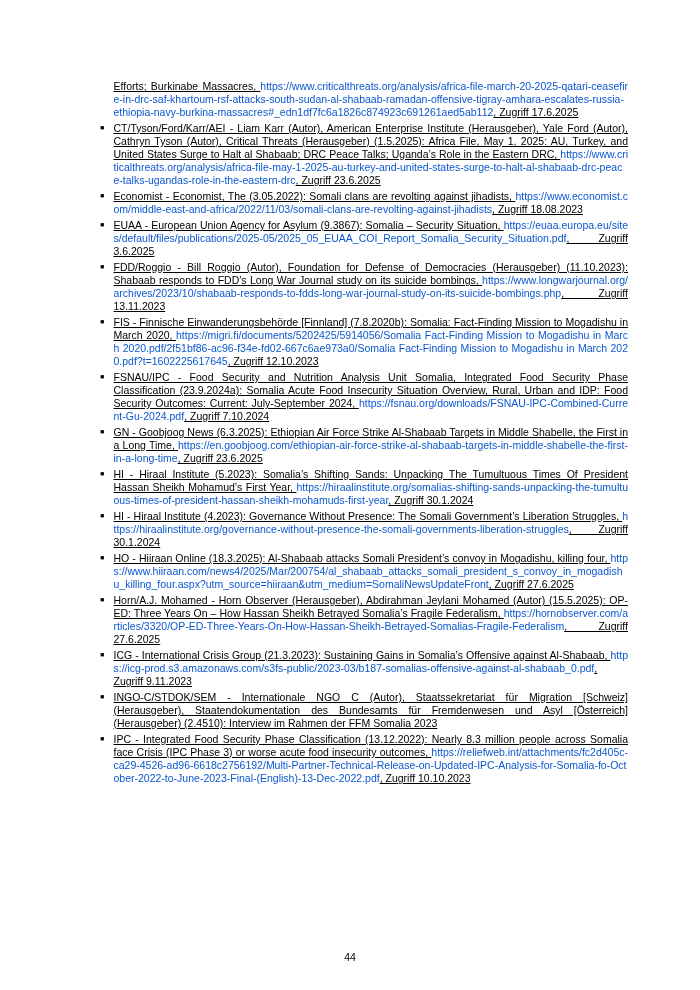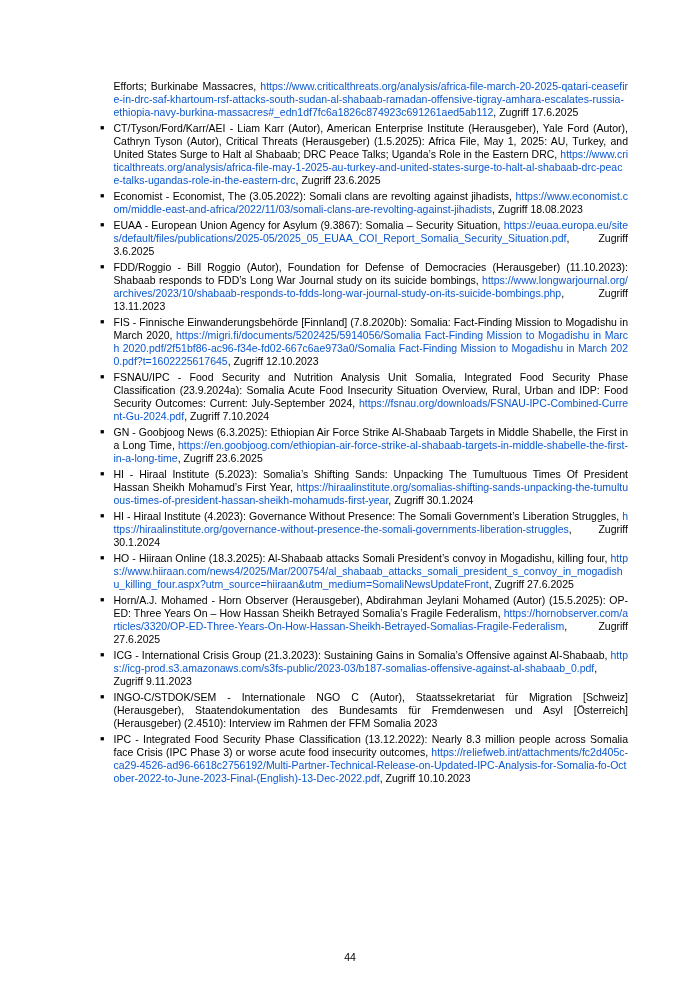--- a/index.html
+++ b/index.html
@@ -26,21 +26,21 @@
     margin-bottom: 3px;
     hyphens: auto;
   }
   .bullet {
     position: absolute;
     left: 0; top: 2.5px;
     font-size: 6.8px;
     line-height: 1;
     color: #000000;
   }
-  .seg-text { color: #000000; }
+  .seg-text { color: #000000; text-decoration: underline; }
   .seg-link {
     color: var(--link-color, #0B57D0);
     word-break: break-all;
     cursor: pointer;
   }
   .footer {
     position: absolute;
     top: 951px; left: 0;
     width: 100%;
     text-align: center;

